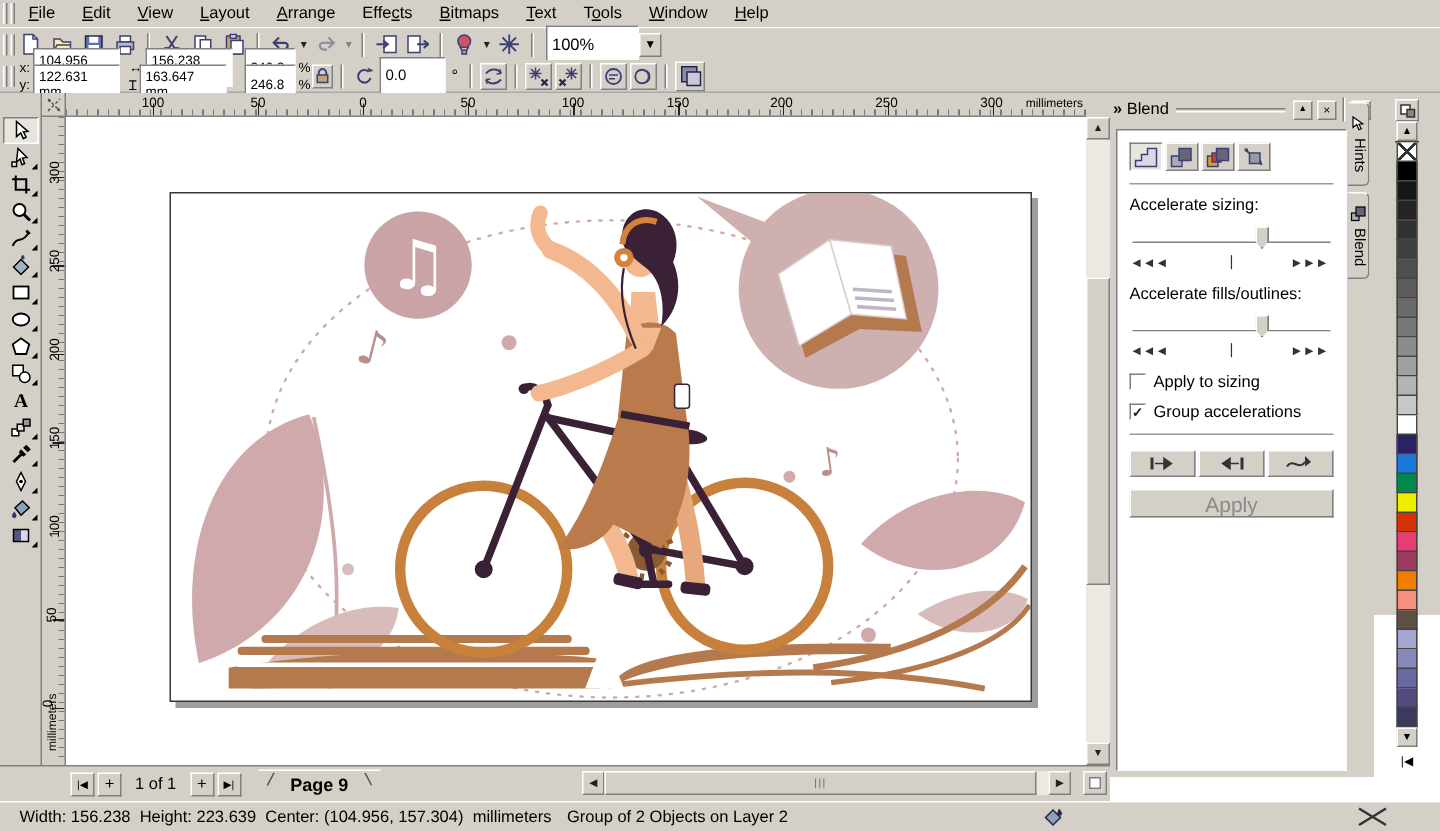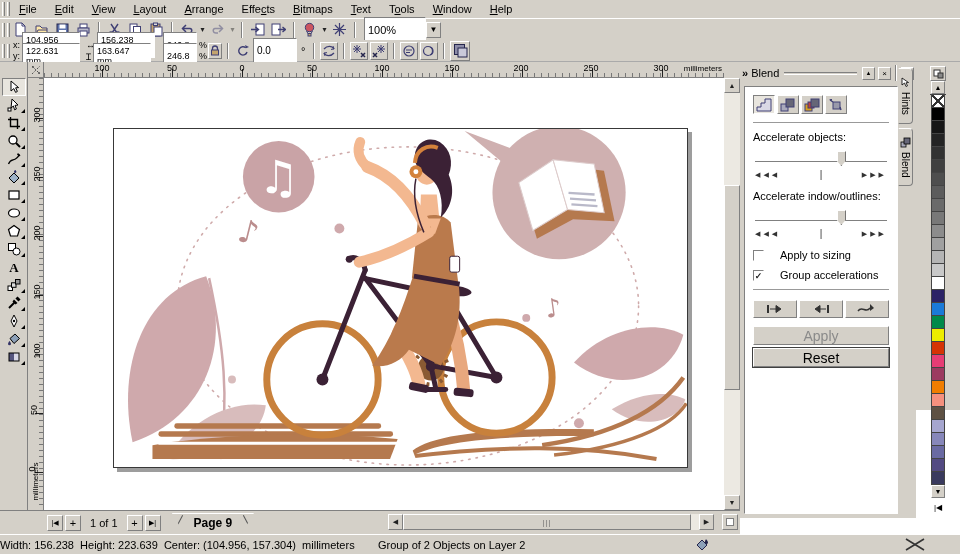--- a/index.html
+++ b/index.html
@@ -92,21 +92,21 @@
   .bbtn{width:22px;height:19px;display:flex;align-items:center;justify-content:center}
   .bbtn.pressed{border-color:#808080 #fff #fff #808080;background:#e8e5de}
   .hrline{border-top:1px solid #999;margin:4px 0 8px}
   .dlabel{font-size:11px;margin:4px 0 8px}
   .slider{position:relative;height:16px;margin:0 2px 2px}
   .slider .track{position:absolute;left:0;right:0;top:10px;height:2px;border-top:1px solid #808080;border-bottom:1px solid #fff}
   .thumb{position:absolute;top:0;left:62%;width:9px;height:15px;background:#d4d0c8;
     border:1px solid;border-color:#fff #606060 #606060 #fff;
     clip-path:polygon(0 0,100% 0,100% 65%,50% 100%,0 65%)}
   .accel-marks{display:flex;justify-content:space-between;font-size:7px;color:#333;margin:0 2px 10px;align-items:center}
-  .checkrow{display:flex;align-items:flex-end;gap:16px;margin:8px 0}
+  .checkrow{display:flex;align-items:flex-start;gap:5px;margin:8px 0}
   .checkbox{width:11px;height:11px;background:#fff;border:1px solid;border-color:#808080 #fff #fff #808080;
     display:flex;align-items:center;justify-content:center;font-size:9px;font-weight:bold;color:#222}
   .accbtns{display:flex;gap:2px;margin:10px 0 8px}
   .abtn{flex:1;height:18px;display:flex;align-items:center;justify-content:center}
   .bigbtn{width:100%;height:19px;display:flex;align-items:center;justify-content:center;margin-bottom:3px;font-size:14px}
   .bigbtn.disabled{color:#8a8a8a}
   .bigbtn.default{box-shadow:0 0 0 1px #404040}
   #docker-tabs{position:absolute;left:158px;top:4px;width:17px}
   .vtab{writing-mode:vertical-rl;padding:8px 1px;background:#d4d0c8;margin-bottom:4px;
     border:1px solid;border-color:#fff #808080 #808080 #d4d0c8;border-radius:0 4px 4px 0;
@@ -626,31 +626,31 @@
           </div>
       <div class="bbtn raised">
             <svg class="ic" width="16" height="14" viewBox="0 0 16 14">
               <rect x="5" y="4" width="7" height="7" fill="#99a" stroke="#3f3f74"></rect>
               <path d="M2 2 L5 4 M13 12 L12 9" stroke="#3f3f74" stroke-width="1.4"></path>
               <path d="M1 1 L4 1 L4 3 Z" fill="#3f3f74"></path>
             </svg>
           </div>
     </div>
     <div class="hrline"></div>
-    <div class="dlabel">Accelerate objects:</div>
+    <div class="dlabel">Accelerate sizing:</div>
     <div class="slider">
       <div class="track"></div>
       <div class="thumb"></div>
     </div>
     <div class="accel-marks">
       <span style="letter-spacing:3px">◀◀◀</span>
       <span style="font-size:10px">|</span>
       <span style="letter-spacing:3px">▶▶▶</span>
     </div>
-    <div class="dlabel">Accelerate indow/outlines:</div>
+    <div class="dlabel">Accelerate fills/outlines:</div>
     <div class="slider">
       <div class="track"></div>
       <div class="thumb"></div>
     </div>
     <div class="accel-marks">
       <span style="letter-spacing:3px">◀◀◀</span>
       <span style="font-size:10px">|</span>
       <span style="letter-spacing:3px">▶▶▶</span>
     </div>
     <div class="checkrow">
@@ -676,21 +676,20 @@
             </svg>
           </div>
       <div class="abtn raised">
             <svg class="ic" width="20" height="12" viewBox="0 0 20 12">
               <path d="M1 8 C5 2 9 11 13 5" fill="none" stroke="#333" stroke-width="1.4"></path>
               <path d="M13 1 L17 5 L13 8 Z" fill="#333"></path>
             </svg>
           </div>
     </div>
     <div class="bigbtn raised disabled">Apply</div>
-    <div class="bigbtn raised default">Reset</div>
   </div>
   <div id="docker-tabs">
     <div class="vtab">
       <svg class="ic" width="11" height="11" viewBox="0 0 11 11">
             <path d="M2 1 L2 8 L4.5 6 L6 9.5 L7.5 8.8 L6 5.8 L8.5 5.5 Z" fill="#fff" stroke="#000" stroke-width=".8"></path>
           </svg>
       <span>Hints</span>
     </div>
     <div class="vtab">
       <svg class="ic" width="11" height="11" viewBox="0 0 11 11">
@@ -740,21 +739,21 @@
         <div class="swatch" style="background: rgb(135, 135, 186);"></div>
         <div class="swatch" style="background: rgb(106, 106, 163);"></div>
         <div class="swatch" style="background: rgb(83, 74, 130);"></div>
         <div class="swatch" style="background: rgb(58, 58, 94);"></div>
       </div>
   <div class="parrow raised">▼</div>
   <div class="parrow" style="font-size:8px;margin-top:3px">|◀</div>
 </div>
 
 <div id="statusbar" class="bar">
-  <span style="left:0">Width: 156.238  Height: 223.639  Center: (104.956, 157.304)  millimeters</span>
+  <span style="left:13px">Width: 156.238  Height: 223.639  Center: (104.956, 157.304)  millimeters</span>
   <span style="left:378px">Group of 2 Objects on Layer 2</span>
   <span style="left:694px;top:2px"><svg class="ic" width="16" height="15" viewBox="0 0 16 15">
           <path d="M3 8 L8 3 L13 8 L8 13 Z" fill="#8ca0b8" stroke="#25254c"></path>
           <path d="M12 2 C12 2 14 4.4 14 5.4 A1.6 1.6 0 0 1 10.8 5.4 C10.8 4.4 12 2 12 2 Z" fill="#25254c"></path>
         </svg></span>
   <span style="left:905px;top:3px"><svg class="ic" width="20" height="13" viewBox="0 0 20 13">
           <path d="M1 1 L19 12 M19 1 L1 12" stroke="#333" stroke-width="1.6"></path>
         </svg></span>
 </div>
 

